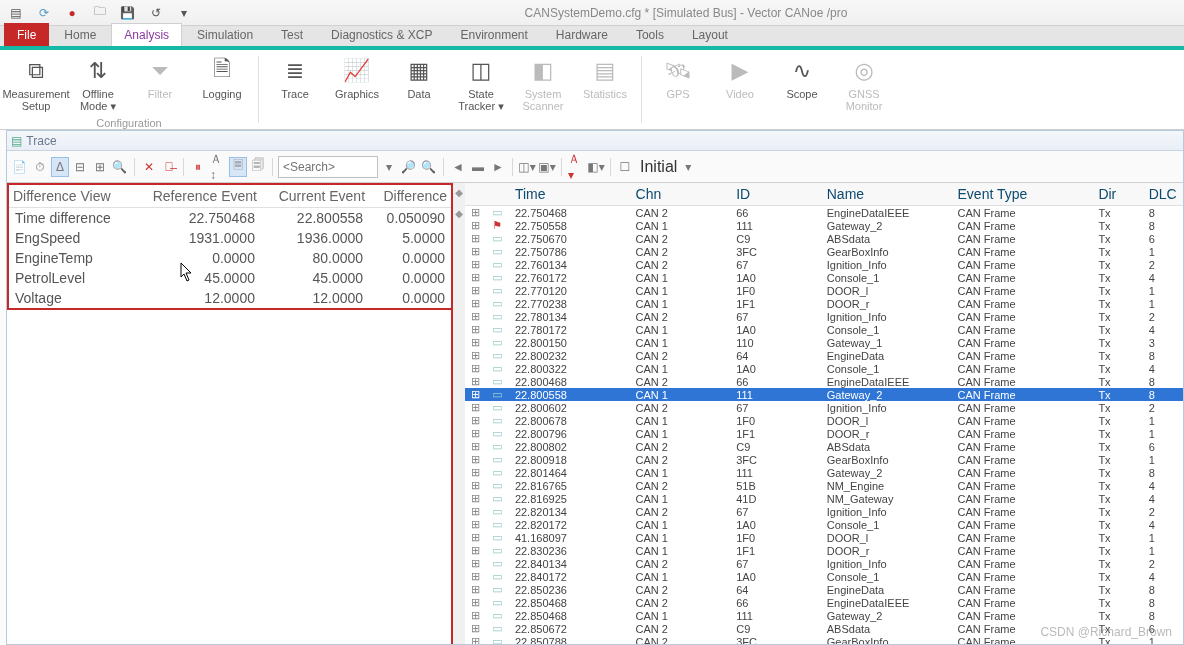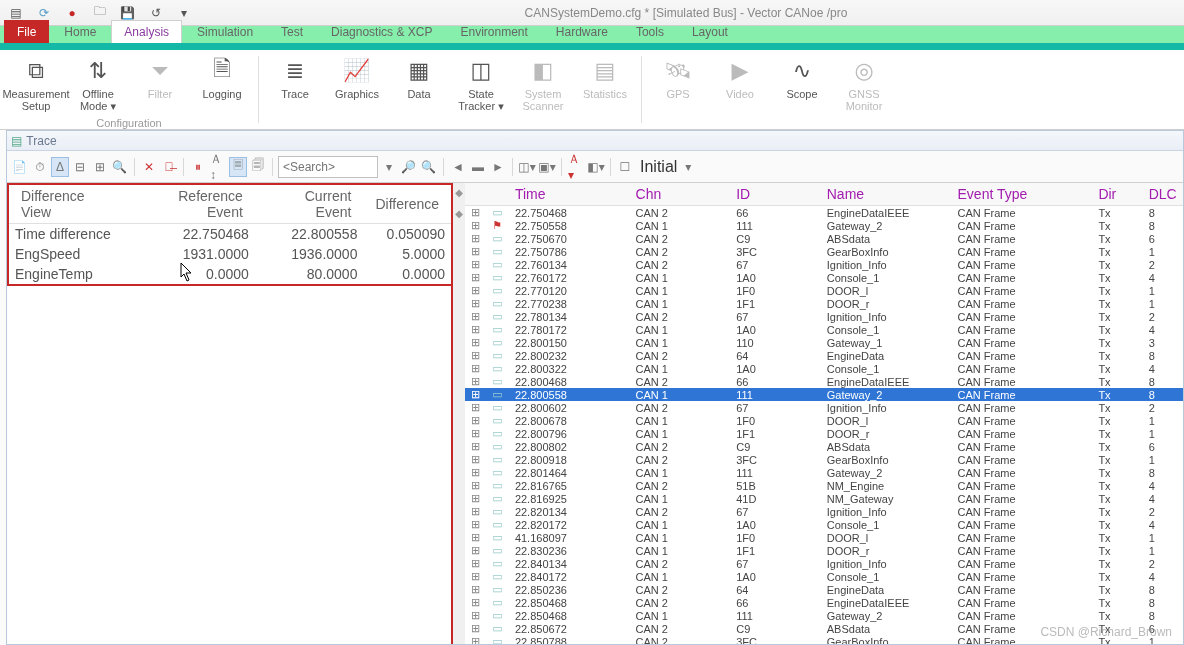--- a/index.html
+++ b/index.html
@@ -5,21 +5,21 @@
   * { box-sizing: border-box; margin: 0; padding: 0; font-family: "Segoe UI", Tahoma, sans-serif; }
   body { width: 1184px; height: 645px; background: #fbfbfb; color: #333; font-size: 12px; overflow: hidden; }
 
   
   .titlebar { height: 26px; display: flex; align-items: center; background: linear-gradient(#f7f7f7,#f0f0f0); border-bottom: 1px solid #d0d0d0; padding: 0 6px; }
   .titlebar .qat { display: flex; gap: 8px; }
   .qat-btn { width: 20px; height: 20px; display:flex; align-items:center; justify-content:center; border-radius: 3px; color:#555; }
   .titlebar .title { flex: 1; text-align: center; color: #888; font-size: 12px; }
 
   
-  .menubar { height: 24px; display: flex; align-items: flex-end; background: #86efac; border-bottom: 7px solid #14b8a6; padding-left: 4px; gap: 2px; }
+  .menubar { height: 24px; display: flex; align-items: flex-end; background: #e5e5e5; border-bottom: 4px solid #14b8a6; padding-left: 4px; gap: 2px; }
   .menu-tab { padding: 4px 12px; font-size: 12px; color: #666; border: 1px solid transparent; border-bottom: none; cursor: pointer; }
   .menu-tab.file { background: #c62828; color: #fff; border-radius: 0; }
   .menu-tab.active { color: #8b3aa0; border-color: #d0d0d0; background: #fff; position: relative; }
 
   
   .ribbon { height: 80px; display: flex; background: #fff; border-bottom: 1px solid #cfcfcf; }
   .ribbon-group { display: flex; flex-direction: column; align-items: stretch; }
   .ribbon-items { display: flex; padding: 4px 6px 0 6px; gap: 2px; flex: 1; }
   .ribbon-group-label { text-align: center; font-size: 11px; color: #9a9a9a; padding: 2px 0 2px 0; border-top: 1px solid transparent; }
   .ribbon-sep { width: 1px; background: #e0e0e0; margin: 6px 0; }
@@ -34,30 +34,30 @@
   .trace-toolbar { height: 32px; display:flex; align-items:center; padding: 0 4px; gap: 2px; border-bottom: 1px solid #d0d0d0; background:#fafafa;}
   .tb-btn { width: 18px; height: 20px; display:flex; align-items:center; justify-content:center; color:#777; font-size:12px; border:1px solid transparent; }
   .tb-sep { width:1px; height:18px; background:#d8d8d8; margin:0 3px; }
   .search-box { width: 100px; height:22px; border:1px solid #c0c0c0; padding:0 4px; font-size:12px; color:#888; }
   .initial-label { font-size: 16px; color:#333; margin-left: 4px; }
 
   .trace-body { display:flex; height: calc(100% - 52px); }
   .left-pane { width: 446px; border-right: 2px solid #c62828; display:flex; flex-direction:column; }
   .left-pane .red-box { border: 2px solid #c62828; border-right: none; }
   .diff-table { width:100%; border-collapse: collapse; font-size: 14px; color:#555; }
-  .diff-table th { text-align: left; font-weight: normal; color:#666; padding: 3px 12px; border-bottom: 1px solid #e0e0e0; font-size:14px; }
+  .diff-table th { text-align: left; font-weight: normal; color:#666; padding: 3px 4px; border-bottom: 1px solid #e0e0e0; font-size:14px; }
   .diff-table th:nth-child(2),.diff-table th:nth-child(3),.diff-table th:nth-child(4){ text-align:right; }
   .diff-table td { padding: 2px 6px; height: 20px; }
   .diff-table td:nth-child(2),.diff-table td:nth-child(3),.diff-table td:nth-child(4){ text-align:right; }
 
   .gutter { width: 12px; background:#f0f0f0; display:flex; flex-direction:column; align-items:center; padding-top: 4px; gap:10px; color:#999; font-size:10px;}
   .right-pane { flex:1; overflow:auto; }
 
   .trace-table { width:100%; border-collapse: collapse; font-size: 11px; color:#444; }
-  .trace-table th { text-align:left; font-weight:normal; padding: 3px 6px; background:#f8f8f8; position:sticky; top:0; font-size:14px; color:#a21caf; border-bottom:1px solid #e0e0e0;}
+  .trace-table th { text-align:left; font-weight:normal; padding: 3px 6px; background:#f8f8f8; position:sticky; top:0; font-size:14px; color:#0c4a6e; border-bottom:1px solid #e0e0e0;}
   .trace-table td { padding: 0 6px; height: 13px; white-space: nowrap; }
   .trace-table tr.sel td { background: #2f75d6; color:#fff; }
   .trace-table .exp { width:12px; text-align:center; color:#888;}
   .trace-table .ico2 { width:12px; }
   .watermark { position: absolute; right: 12px; bottom: 6px; color: rgba(140,140,140,.6); font-size: 12px; }
 
   .cursor-arrow { position:absolute; left:180px; top:262px; width:14px; height:20px; pointer-events:none; }
 </style>
 </head>
 <body>
@@ -227,20 +227,32 @@
                 <td>1931.0000</td>
                 <td>1936.0000</td>
                 <td>5.0000</td>
               </tr>
               <tr>
                 <td>EngineTemp</td>
                 <td>0.0000</td>
                 <td>80.0000</td>
                 <td>0.0000</td>
               </tr>
+              <tr>
+                <td>PetrolLevel</td>
+                <td>45.0000</td>
+                <td>45.0000</td>
+                <td>0.0000</td>
+              </tr>
+              <tr>
+                <td>Voltage</td>
+                <td>12.0000</td>
+                <td>12.0000</td>
+                <td>0.0000</td>
+              </tr>
             </tbody>
         </table>
       </div>
     </div>
     <div class="gutter">
       <span>◆</span>
       <span>◆</span>
     </div>
     <div class="right-pane">
       <table class="trace-table">

